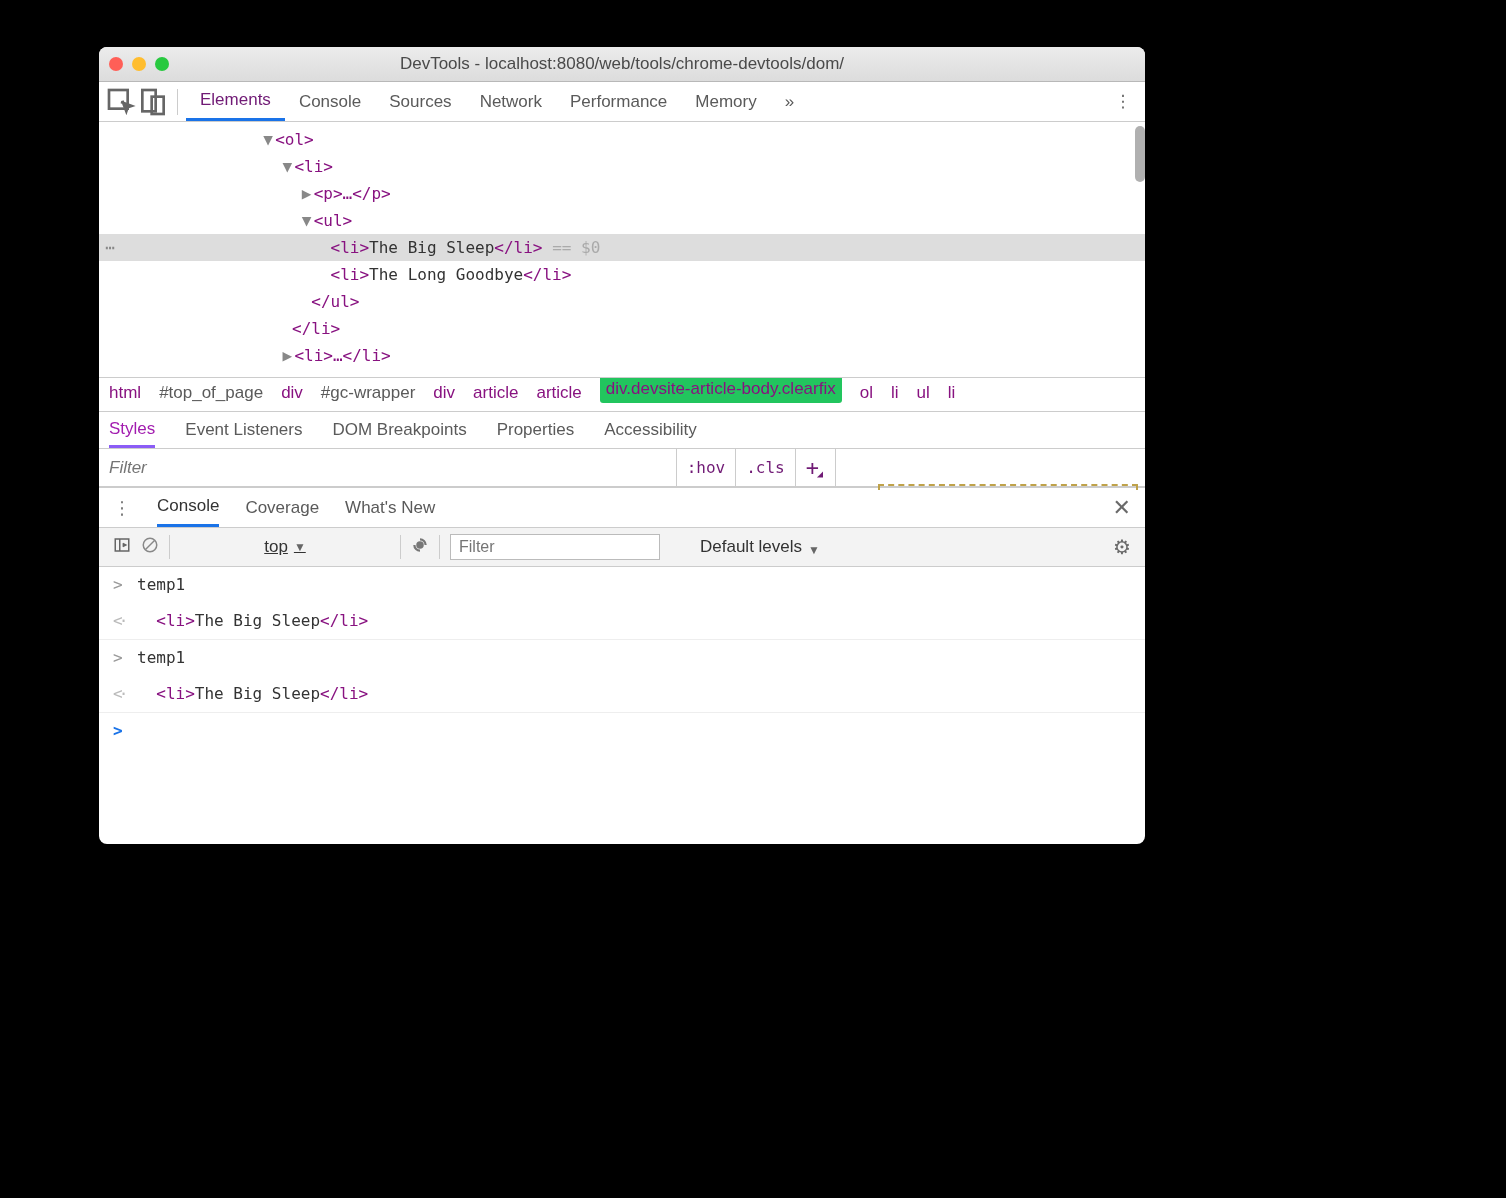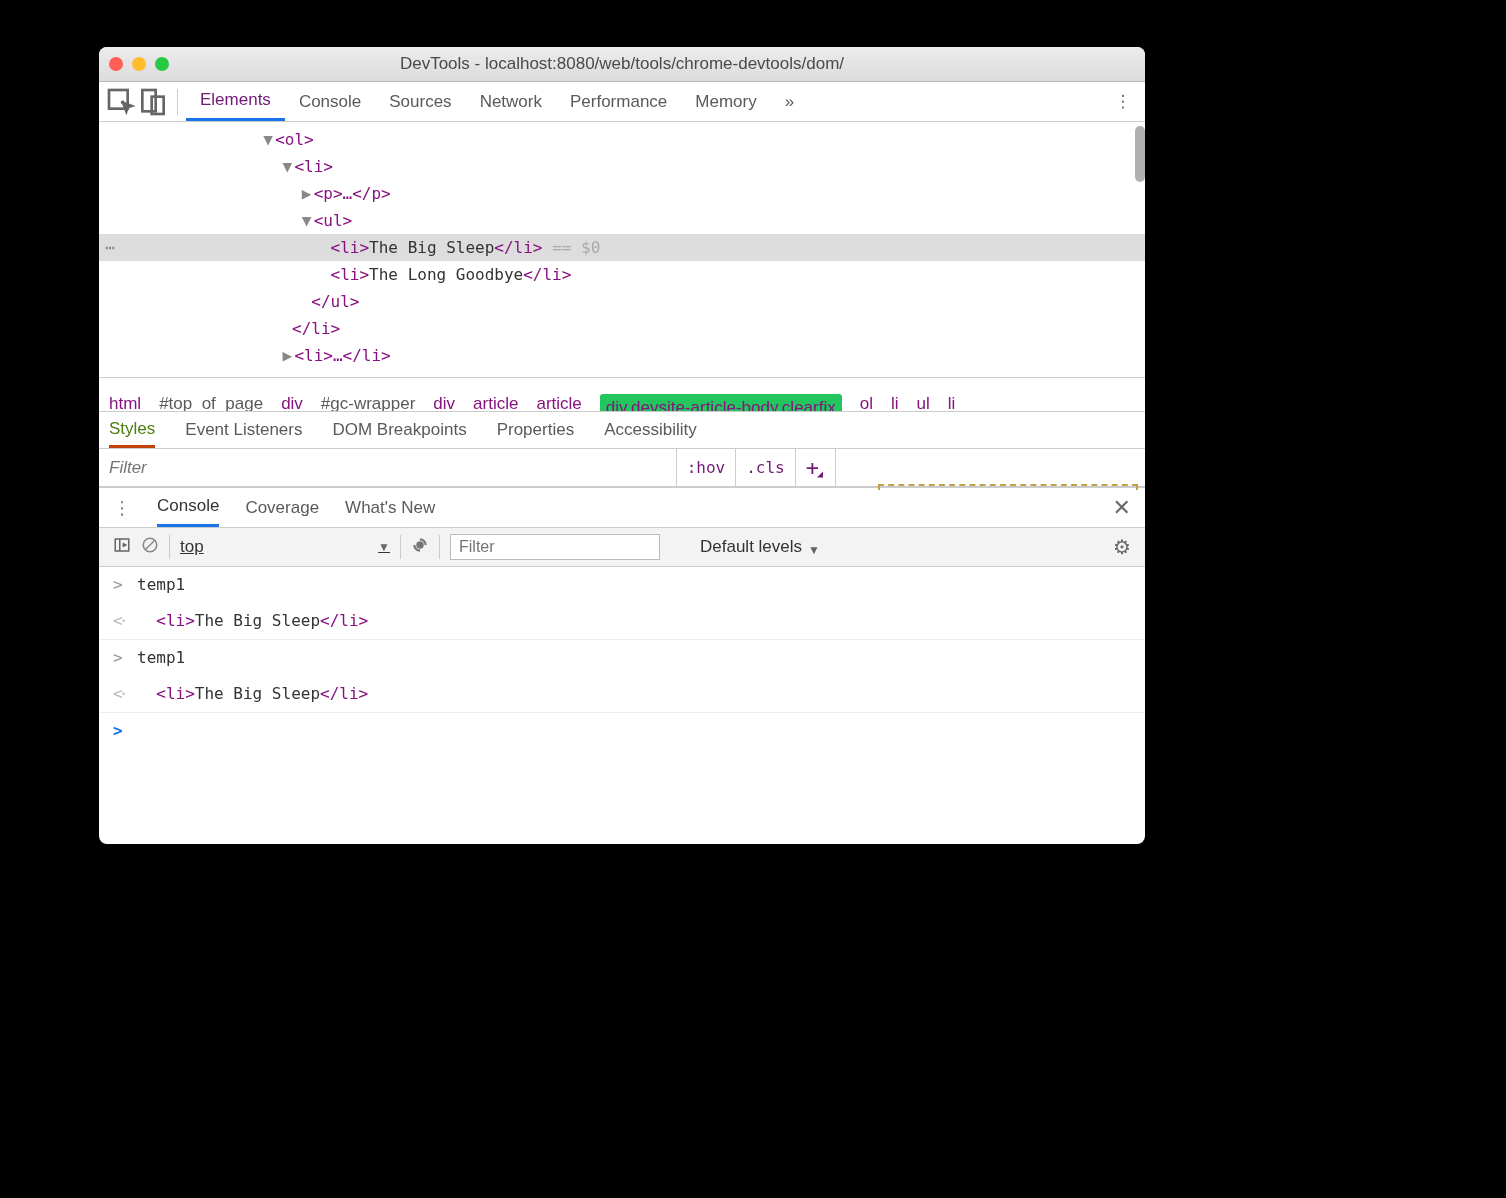--- a/index.html
+++ b/index.html
@@ -54,36 +54,36 @@
 .dom-tree .line { white-space:pre; padding-left:10px; }
 .dom-tree .line.sel { background:#ddd; }
 .tag { color:#881280; }
 .txt { color:#333; }
 .arrow { color:#888; display:inline-block; width:12px; }
 .dollar { color:#aaa; }
 .line-gutter { position:absolute; left:6px; color:#888; font-size:16px; }
 .scroll-thumb { position:absolute; right:0; top:4px; width:10px; height:56px; background:#b0b0b0; border-radius:5px; }
 .crumbs {
   height:34px; border-top:1px solid #ccc;
-  display:flex; align-items:flex-start; gap:18px;
-  padding:16px 10px;
+  display:flex; align-items:flex-end; gap:18px;
+  padding:8px 10px;
   font-size:17px; color:#5a5a5a;
   overflow:hidden;
 }
 .crumb { white-space:nowrap; }
 .crumb .tag {color:#881280;}
 .crumb.active { background:#22c55e; padding:4px 6px; border-radius:3px; }
 .styles-tabs {
   height:38px; border-top:1px solid #ccc;
   display:flex; align-items:center; gap:30px;
   padding:0 10px; font-size:17px; color:#5a5a5a;
   border-bottom:1px solid #ccc;
 }
 .styles-tabs .stab { height:100%; display:flex; align-items:center; }
-.styles-tabs .stab.active { color:#4d7c0f; border-bottom:3px solid #c2410c;text-align:center; }
+.styles-tabs .stab.active { color:#a21caf; border-bottom:3px solid #8b5cf6;text-align:center; }
 .filterbar {
   height:38px; display:flex; border-bottom:1px solid #ccc;
 }
 .filterbar input {
   flex:1; border:none; padding:0 10px; font-size:17px; outline:none;
   font-style:italic; color:#9a9a9a;
 }
 .filterbar .hov, .filterbar .cls, .filterbar .plus {
   border-left:1px solid #ccc; padding:0 10px; display:flex; align-items:center;
   font-family: Menlo, monospace; font-size:16px; color:#701a75;
@@ -107,21 +107,21 @@
   height:40px; border-top:1px solid #ccc; border-bottom:1px solid #ccc;
   background:#f3f3f3;
   display:flex; align-items:center; gap:10px; padding:0 14px;
 }
 .console-toolbar .sep { width:1px; height:24px; background:#ccc; }
 .console-toolbar select, .console-toolbar .fake-select {
   border:none; background:transparent; font-size:17px; color:#333;
   display:flex; align-items:flex-end; gap:6px;
 }
 .console-toolbar .context {
-  width:210px; display:flex; justify-content:space-between; align-items:center;text-decoration:underline;
+  width:210px; display:flex; justify-content:center; align-items:center;text-decoration:underline;
 }
 .console-toolbar .tri { font-size:12px; color:#666; }
 .console-toolbar input {
   width:210px; height:26px; border:1px solid #bbb; background:#fff;
   padding:0 8px; font-size:16px; outline:none;
 }
 .console-toolbar .gear { margin-left:auto; font-size:20px; color:#6a6a6a; }
 .console-body {
   font-family: Menlo, Consolas, monospace; font-size:16px; line-height:32px;
   flex:1;

